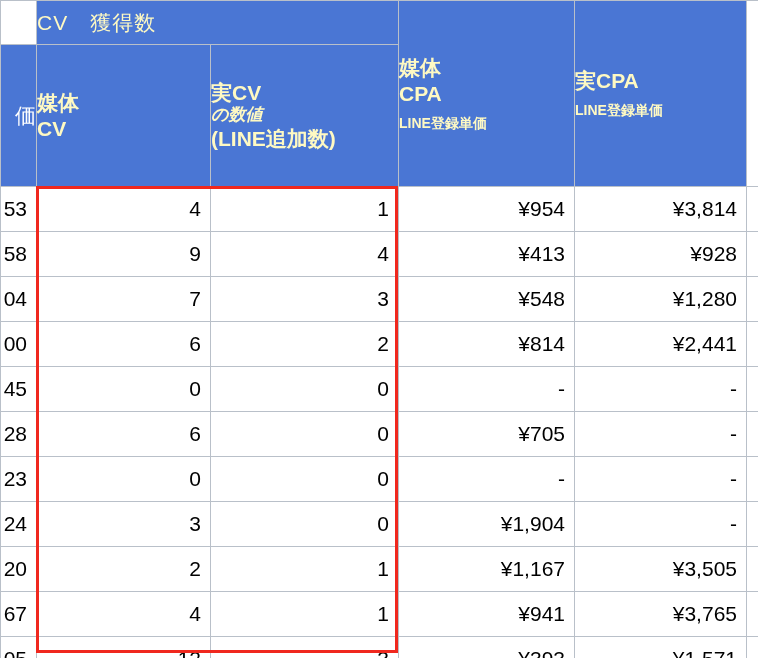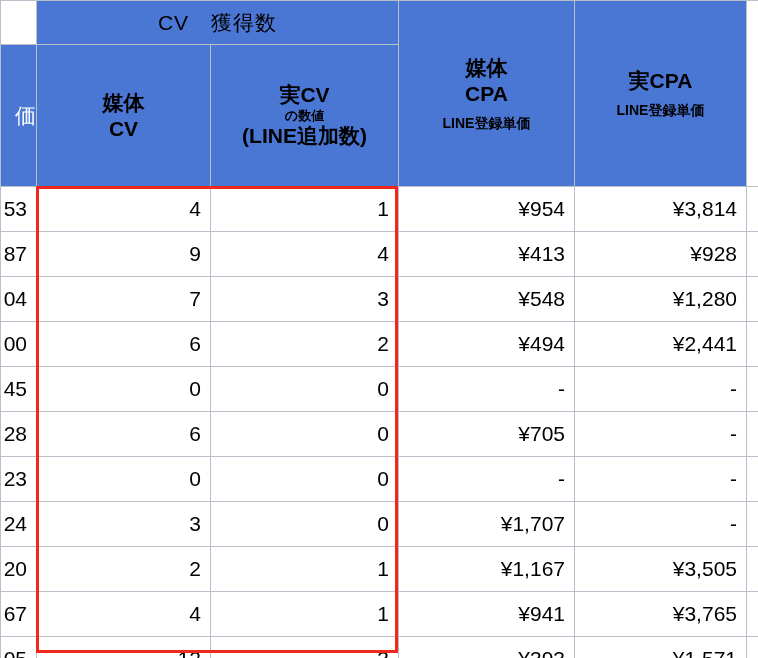--- a/index.html
+++ b/index.html
@@ -37,44 +37,45 @@
   .c-tanka   { width: 36px; }
   .c-baicv   { width: 174px; }
   .c-jitucv  { width: 188px; }
   .c-baicpa  { width: 176px; }
   .c-jcpa    { width: 172px; }
   .c-tail    { width: 12px; }
 
   
   .hdr {
     background: #4a76d4;
-    color: #000000;
-    text-align: center;
+    color: #fef9c3;
+    text-align: left;
     font-weight: bold;
     line-height: 1.22;
   }
   .hdr-top {
     height: 44px;
     font-size: 21px;
     letter-spacing: 1px;
   }
   .hdr-main {
     height: 142px;
     font-size: 21px;
     padding: 4px 6px;
   }
   .hdr-main .big {
     font-size: 21px;
     font-weight: bold;
     display: block;
   }
   .hdr-main .mid {
-    font-size: 13px;
+    font-size: 17px;
     font-weight: bold;
     display: block;
+    font-style: italic;
   }
   .hdr-main .small {
     font-size: 14px;
     font-weight: bold;
     display: block;
     margin-top: 8px;
   }
   .hdr-blank {
     background: #ffffff;
     border-top: none;
@@ -181,40 +182,40 @@
     <tbody id="tbody">
         <tr class="data">
           <td class="cell-tanka">53</td>
           <td class="cell-baicv">4</td>
           <td class="cell-jitucv">1</td>
           <td class="cell-baicpa">¥954</td>
           <td class="cell-jcpa">¥3,814</td>
           <td class="cell-tail"></td>
         </tr>
         <tr class="data">
-          <td class="cell-tanka">87</td>
+          <td class="cell-tanka">58</td>
           <td class="cell-baicv">9</td>
           <td class="cell-jitucv">4</td>
           <td class="cell-baicpa">¥413</td>
           <td class="cell-jcpa">¥928</td>
           <td class="cell-tail"></td>
         </tr>
         <tr class="data">
           <td class="cell-tanka">04</td>
           <td class="cell-baicv">7</td>
           <td class="cell-jitucv">3</td>
           <td class="cell-baicpa">¥548</td>
           <td class="cell-jcpa">¥1,280</td>
           <td class="cell-tail"></td>
         </tr>
         <tr class="data">
           <td class="cell-tanka">00</td>
           <td class="cell-baicv">6</td>
           <td class="cell-jitucv">2</td>
-          <td class="cell-baicpa">¥494</td>
+          <td class="cell-baicpa">¥814</td>
           <td class="cell-jcpa">¥2,441</td>
           <td class="cell-tail"></td>
         </tr>
         <tr class="data">
           <td class="cell-tanka">45</td>
           <td class="cell-baicv">0</td>
           <td class="cell-jitucv">0</td>
           <td class="cell-baicpa">-</td>
           <td class="cell-jcpa">-</td>
           <td class="cell-tail"></td>
@@ -232,21 +233,21 @@
           <td class="cell-baicv">0</td>
           <td class="cell-jitucv">0</td>
           <td class="cell-baicpa">-</td>
           <td class="cell-jcpa">-</td>
           <td class="cell-tail"></td>
         </tr>
         <tr class="data">
           <td class="cell-tanka">24</td>
           <td class="cell-baicv">3</td>
           <td class="cell-jitucv">0</td>
-          <td class="cell-baicpa">¥1,707</td>
+          <td class="cell-baicpa">¥1,904</td>
           <td class="cell-jcpa">-</td>
           <td class="cell-tail"></td>
         </tr>
         <tr class="data">
           <td class="cell-tanka">20</td>
           <td class="cell-baicv">2</td>
           <td class="cell-jitucv">1</td>
           <td class="cell-baicpa">¥1,167</td>
           <td class="cell-jcpa">¥3,505</td>
           <td class="cell-tail"></td>

